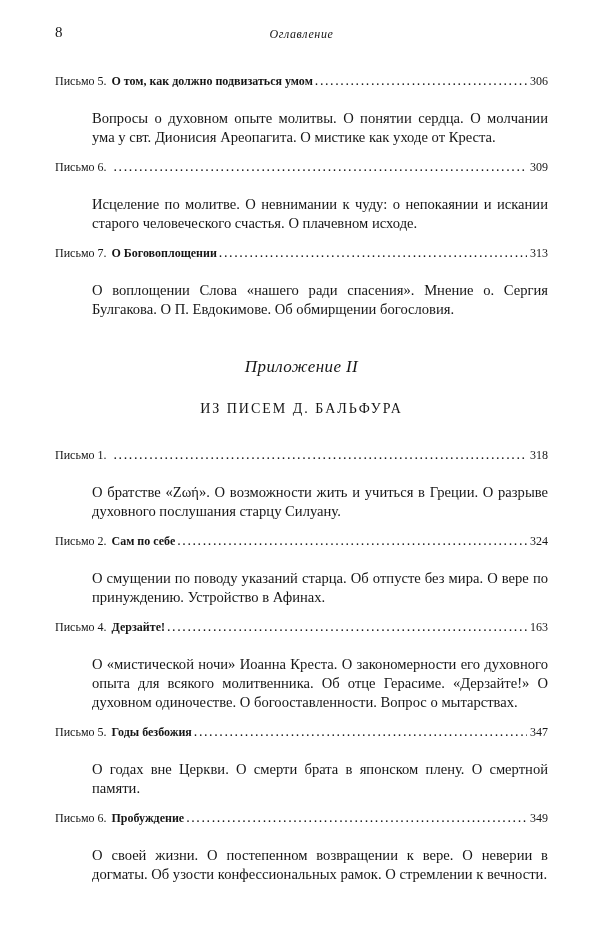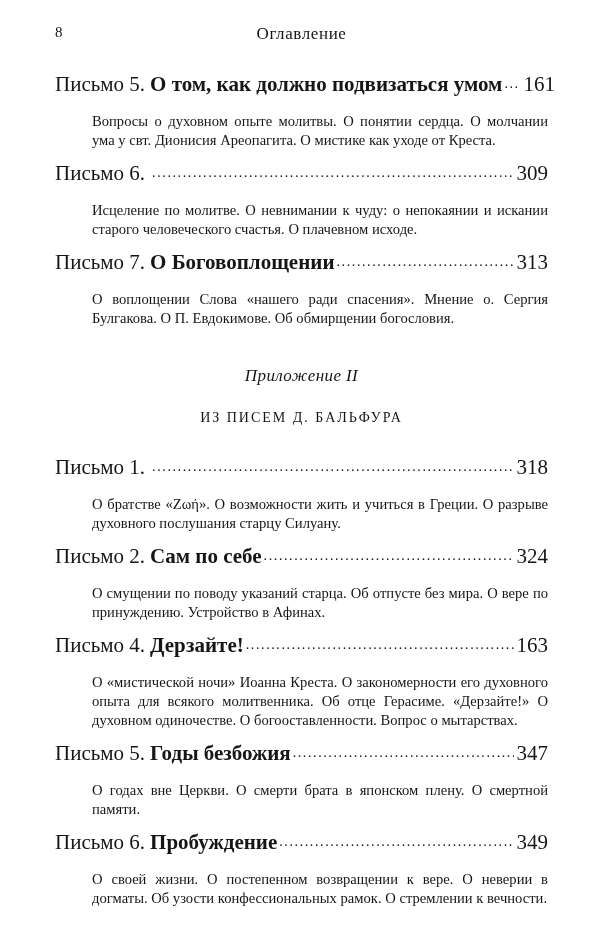--- a/index.html
+++ b/index.html
@@ -21,28 +21,29 @@
     margin-bottom: 27px;
     height: 20px;
   }
   .page-num {
     position: absolute;
     left: 0;
     top: 0;
     font-size: 15px;
   }
   .header-title {
-    font-size: 17px;
+    font-style: italic;
+    font-size: 12px;
     letter-spacing: 0.6px;
   }
   .entry { margin-bottom: 10px; }
   .entry-line {
     display: flex;
     align-items: flex-end;
-    font-size: 21px;
+    font-size: 12px;
     line-height: 20px;
   }
   .entry-label { white-space: nowrap; margin-right: 5px; }
   .entry-title { font-weight: bold; white-space: nowrap; }
   .leader {
     flex: 1;
     min-width: 16px;
     overflow: hidden;
     white-space: nowrap;
     margin: 0 3px 0 2px;
@@ -81,21 +82,21 @@
   <div class="page-header">
     <span class="page-num">8</span>
     <span class="header-title">Оглавление</span>
   </div>
 
   <div class="entry">
     <div class="entry-line">
       <span class="entry-label">Письмо 5.</span>
       <span class="entry-title">О том, как должно подвизаться умом</span>
       <span class="leader"></span>
-      <span class="entry-page">161</span>
+      <span class="entry-page">306</span>
     </div>
     <p class="entry-desc">Вопросы о духовном опыте молитвы. О понятии сердца. О молчании ума у свт. Дионисия Ареопагита. О мистике как уходе от Креста.</p>
   </div>
 
   <div class="entry">
     <div class="entry-line">
       <span class="entry-label">Письмо 6.</span>
       <span class="leader"></span>
       <span class="entry-page">309</span>
     </div>

